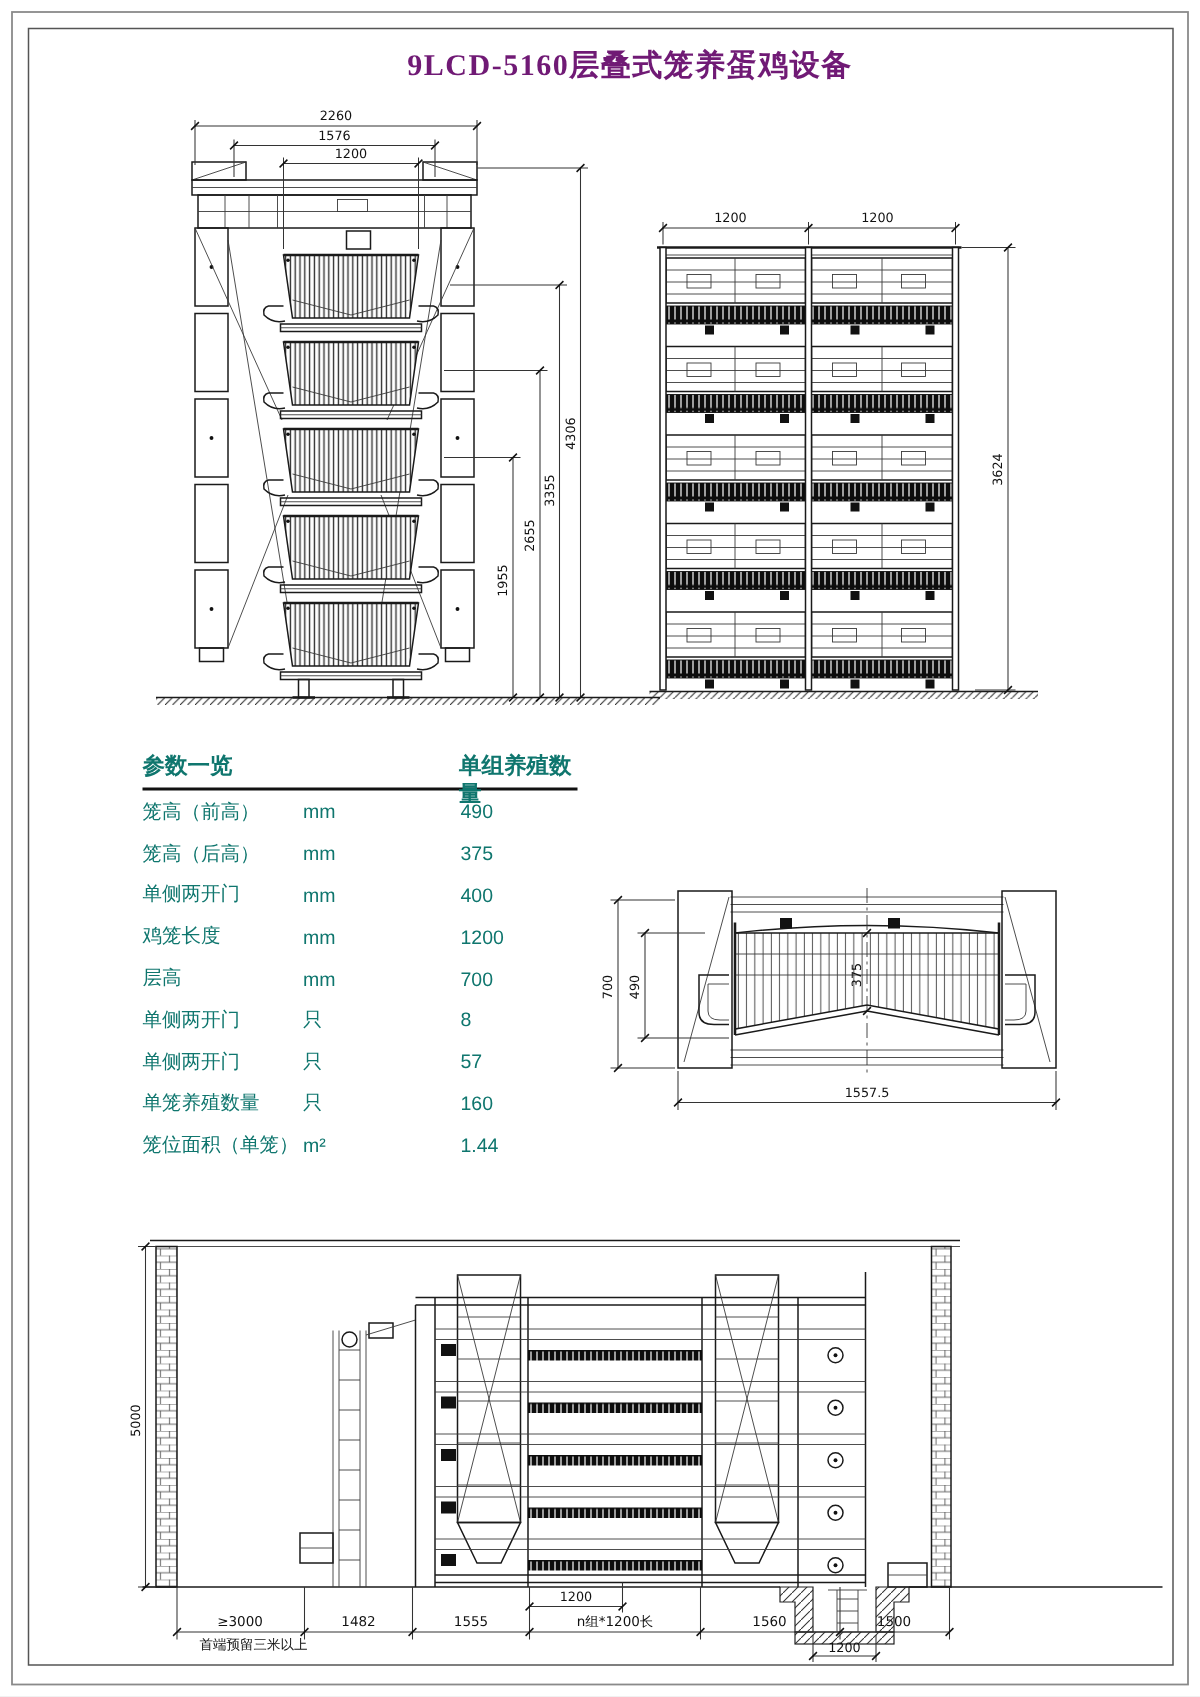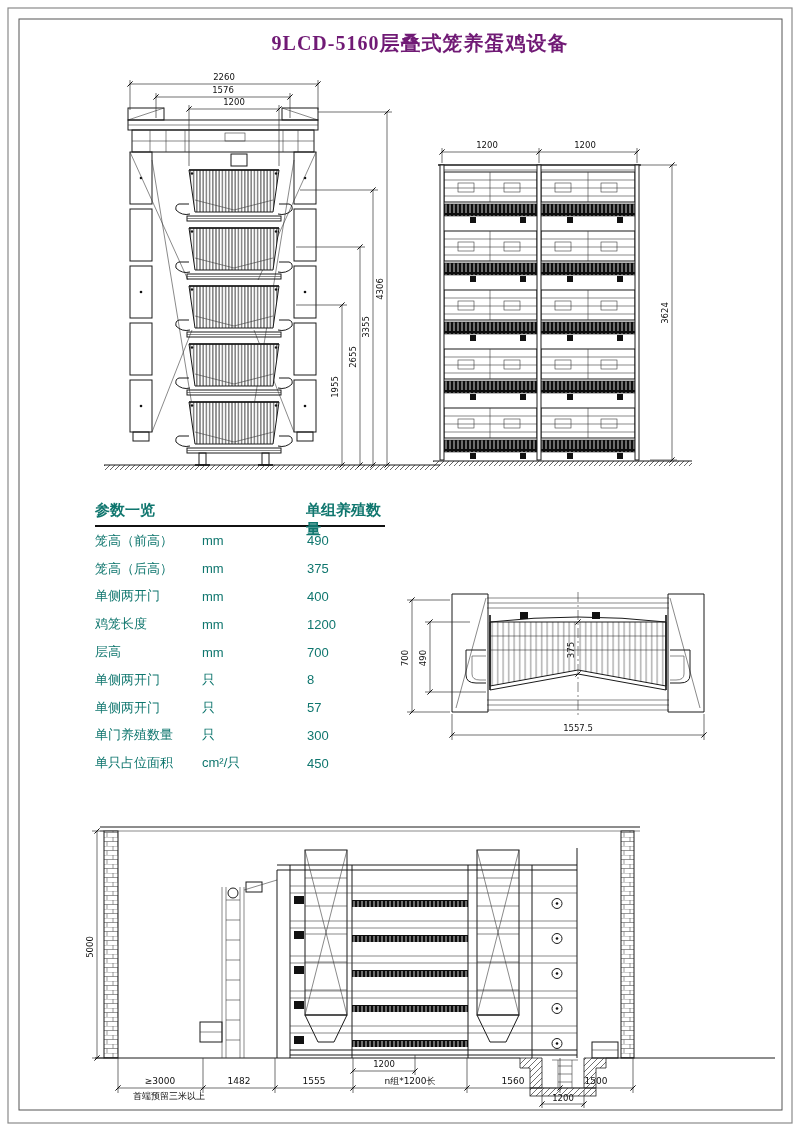--- a/index.html
+++ b/index.html
@@ -472,24 +472,24 @@
       <span class="c1">单侧两开门</span>
       <span class="c2">只</span>
       <span class="c3">8</span>
     </div>
     <div class="pt-row">
       <span class="c1">单侧两开门</span>
       <span class="c2">只</span>
       <span class="c3">57</span>
     </div>
     <div class="pt-row">
-      <span class="c1">单门养殖数量</span>
+      <span class="c1">单笼养殖数量</span>
       <span class="c2">只</span>
-      <span class="c3">300</span>
-    </div>
-    <div class="pt-row">
-      <span class="c1">单只占位面积</span>
-      <span class="c2">cm²/只</span>
-      <span class="c3">450</span>
+      <span class="c3">160</span>
+    </div>
+    <div class="pt-row">
+      <span class="c1">笼位面积（单笼）</span>
+      <span class="c2">m²</span>
+      <span class="c3">1.44</span>
     </div>
   </div>
 
 </div>
 
 </body></html>

